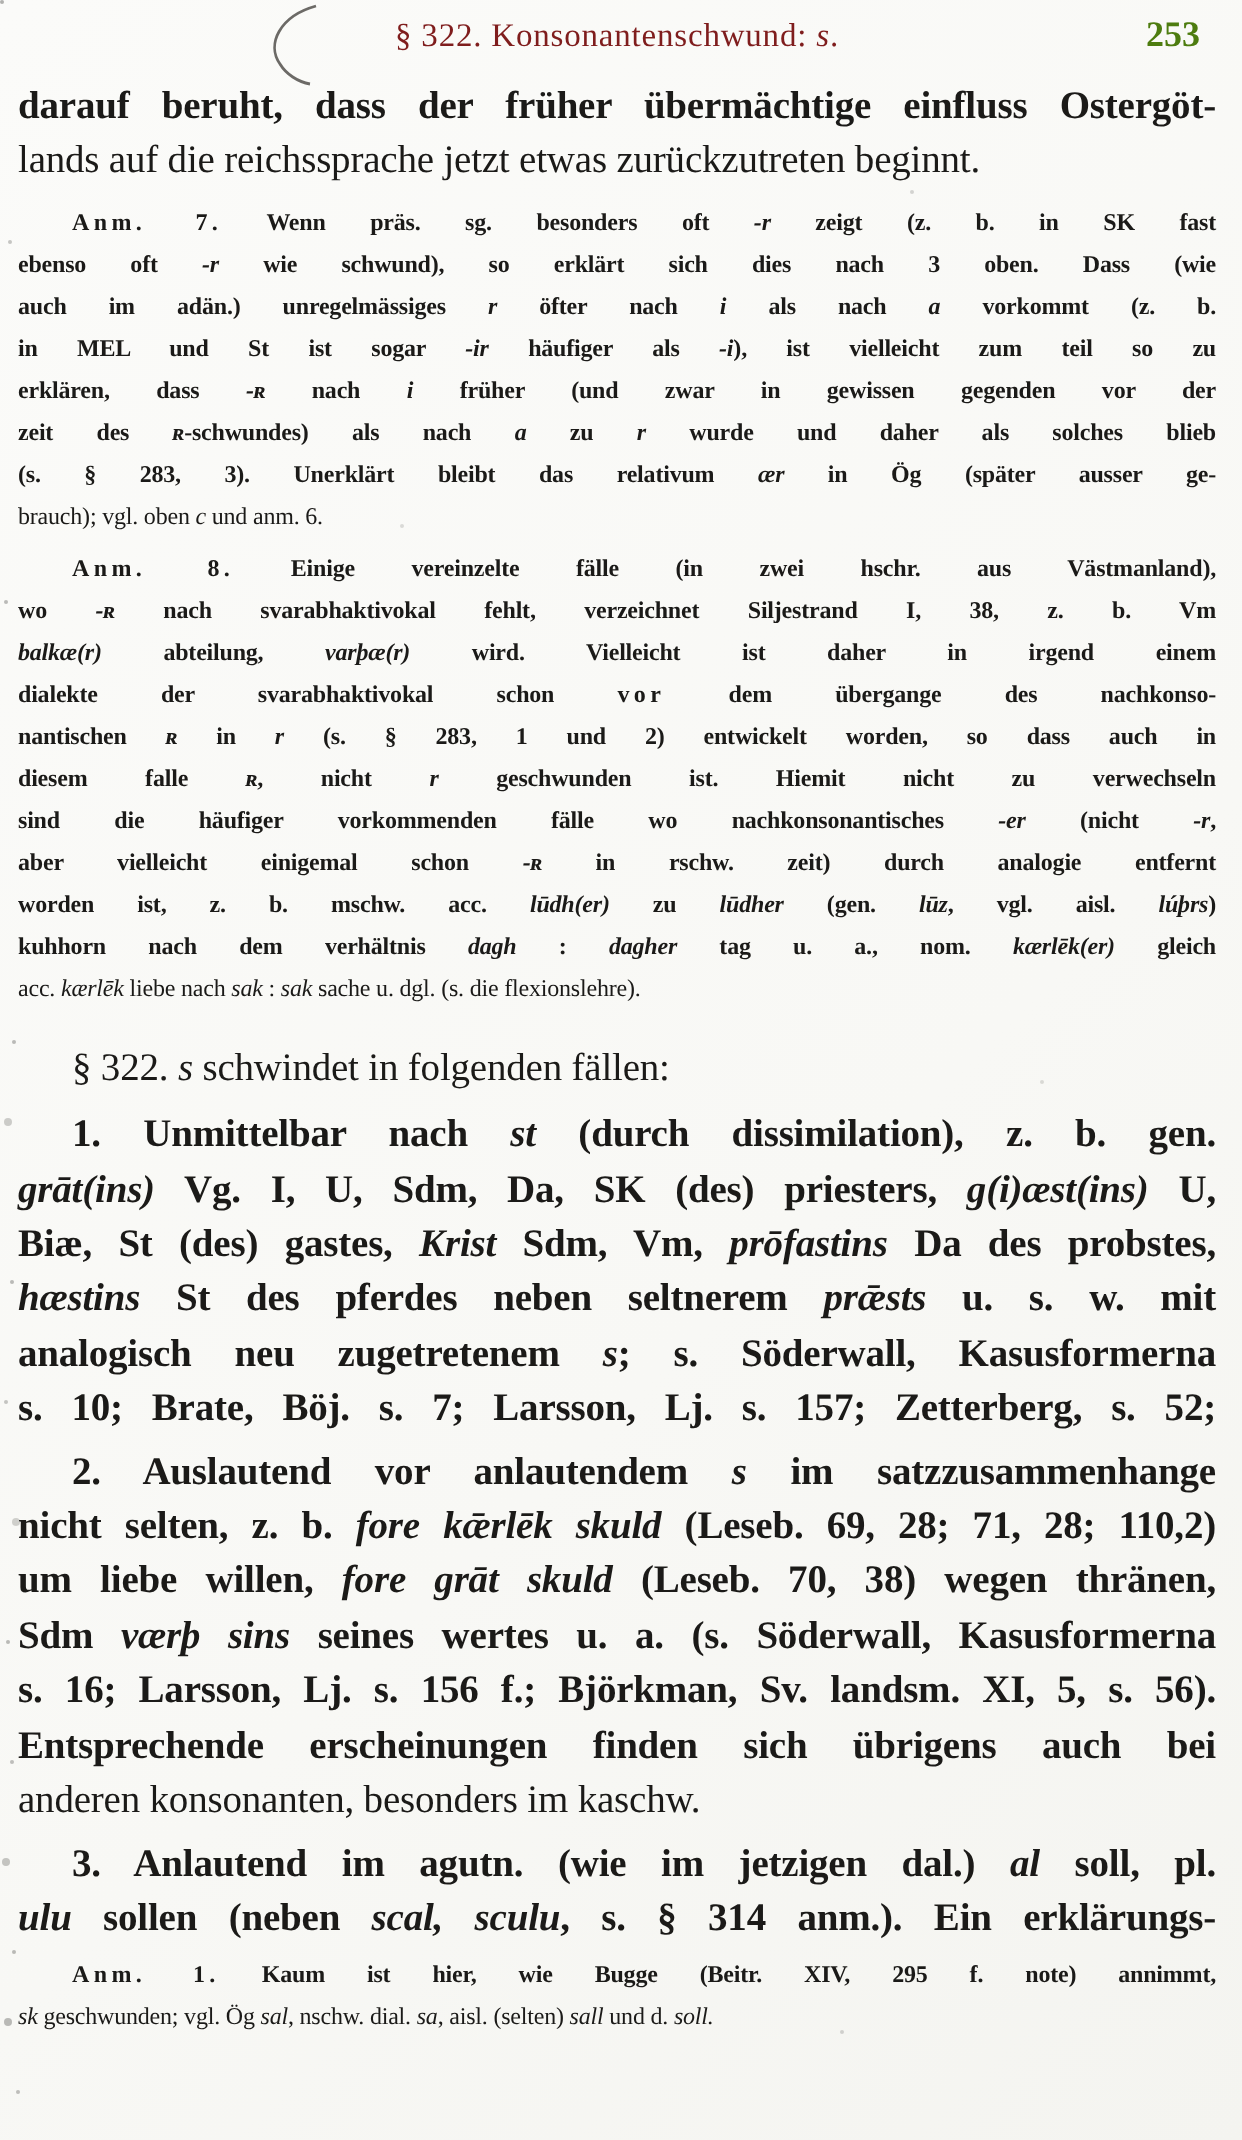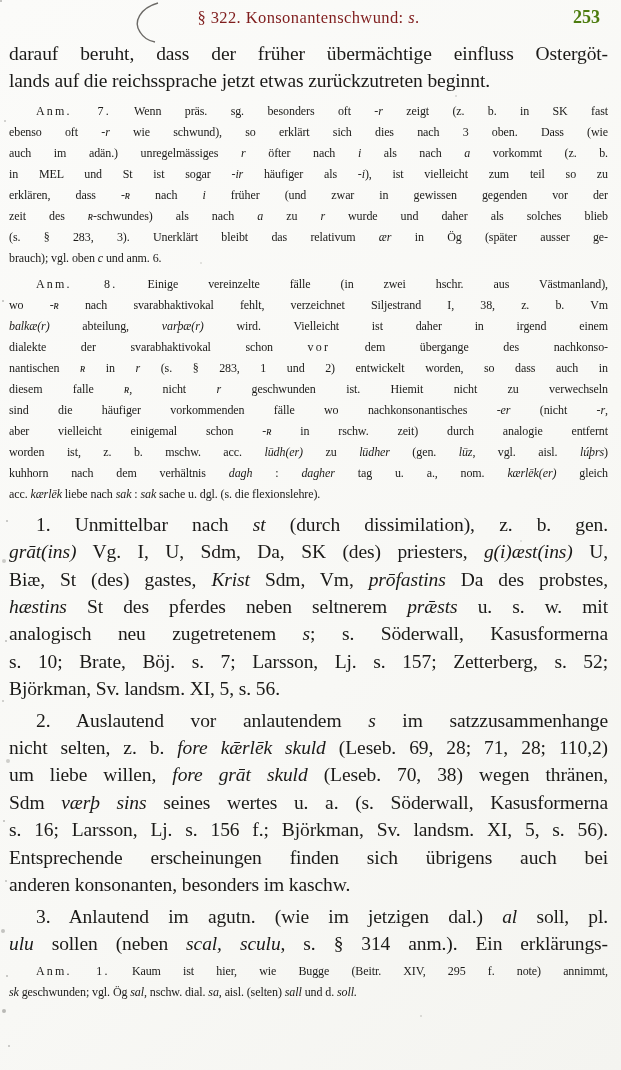--- a/index.html
+++ b/index.html
@@ -13,21 +13,21 @@
   .page{padding:5px 13px 0 9px;position:relative;}
   
   .pagehead{position:relative;height:24px;margin-top:3px;}
   .htitle{text-align:center;font-size:16.5px;letter-spacing:0.4px;color:#7f1d1d;}
   .pnum{position:absolute;right:8px;top:-1px;font-size:18px;font-weight:bold;color:#4d7c0f;}
   
   .para{margin:0;}
   .main{font-size:19.5px;line-height:27.4px;letter-spacing:-0.1px;}
   .small{font-size:12px;line-height:21px;letter-spacing:-0.1px;}
   .line{white-space:normal;}
-  .jl{text-align:justify;text-align-last:justify;}
+  .jl{text-align:justify;text-align-last:justify;font-weight:bold;}
   .ll{text-align:left;}
   .ind{text-indent:27px;}
   .run-i{font-style:italic;}
   .run-sp{letter-spacing:2.2px;}
   
   [data-name="para-continuation"]{margin-top:8px;}
   [data-name="note-7"]{margin-top:6px;}
   [data-name="note-8"]{margin-top:5px;}
   [data-name="section-322-heading"]{margin-top:16px;}
   [data-name="item-1"]{margin-top:6px;}
@@ -90,28 +90,30 @@
         <div class="line jl" data-name="text-line"><span class="run-i" data-name="italic-term">balkæ(r)</span><span data-name="text-run"> abteilung, </span><span class="run-i" data-name="italic-term">varþæ(r)</span><span data-name="text-run"> wird.  Vielleicht ist daher in irgend einem</span></div>
         <div class="line jl" data-name="text-line"><span data-name="text-run">dialekte der svarabhaktivokal schon </span><span class="run-sp" data-name="text-run">vor</span><span data-name="text-run"> dem übergange des nachkonso-</span></div>
         <div class="line jl" data-name="text-line"><span data-name="text-run">nantischen </span><span class="run-i" data-name="italic-term">ʀ</span><span data-name="text-run"> in </span><span class="run-i" data-name="italic-term">r</span><span data-name="text-run"> (s. § 283, 1 und 2) entwickelt worden, so dass auch in</span></div>
         <div class="line jl" data-name="text-line"><span data-name="text-run">diesem falle </span><span class="run-i" data-name="italic-term">ʀ</span><span data-name="text-run">, nicht </span><span class="run-i" data-name="italic-term">r</span><span data-name="text-run"> geschwunden ist.  Hiemit nicht zu verwechseln</span></div>
         <div class="line jl" data-name="text-line"><span data-name="text-run">sind die häufiger vorkommenden fälle wo nachkonsonantisches </span><span class="run-i" data-name="italic-term">-er</span><span data-name="text-run"> (nicht </span><span class="run-i" data-name="italic-term">-r</span><span data-name="text-run">,</span></div>
         <div class="line jl" data-name="text-line"><span data-name="text-run">aber vielleicht einigemal schon </span><span class="run-i" data-name="italic-term">-ʀ</span><span data-name="text-run"> in rschw. zeit) durch analogie entfernt</span></div>
         <div class="line jl" data-name="text-line"><span data-name="text-run">worden ist, z. b. mschw. acc. </span><span class="run-i" data-name="italic-term">lūdh(er)</span><span data-name="text-run"> zu </span><span class="run-i" data-name="italic-term">lūdher</span><span data-name="text-run"> (gen. </span><span class="run-i" data-name="italic-term">lūz</span><span data-name="text-run">, vgl. aisl. </span><span class="run-i" data-name="italic-term">lúþrs</span><span data-name="text-run">)</span></div>
         <div class="line jl" data-name="text-line"><span data-name="text-run">kuhhorn nach dem verhältnis </span><span class="run-i" data-name="italic-term">dagh</span><span data-name="text-run"> : </span><span class="run-i" data-name="italic-term">dagher</span><span data-name="text-run"> tag u. a., nom. </span><span class="run-i" data-name="italic-term">kærlēk(er)</span><span data-name="text-run"> gleich</span></div>
         <div class="line ll" data-name="text-line"><span data-name="text-run">acc. </span><span class="run-i" data-name="italic-term">kærlēk</span><span data-name="text-run"> liebe nach </span><span class="run-i" data-name="italic-term">sak</span><span data-name="text-run"> : </span><span class="run-i" data-name="italic-term">sak</span><span data-name="text-run"> sache u. dgl. (s. die flexionslehre).</span></div>
       </div>
+      <div class="para main" data-name="section-322-heading">
+        <div class="line ll ind" data-name="text-line"><span data-name="text-run">§ 322.  </span><span class="run-i" data-name="italic-term">s</span><span data-name="text-run"> schwindet in folgenden fällen:</span></div>
+      </div>
       <div class="para main" data-name="item-1">
         <div class="line jl ind" data-name="text-line"><span data-name="text-run">1.  Unmittelbar nach </span><span class="run-i" data-name="italic-term">st</span><span data-name="text-run"> (durch dissimilation), z. b. gen.</span></div>
         <div class="line jl" data-name="text-line"><span class="run-i" data-name="italic-term">grāt(ins)</span><span data-name="text-run"> Vg. I, U, Sdm, Da, SK (des) priesters, </span><span class="run-i" data-name="italic-term">g(i)æst(ins)</span><span data-name="text-run"> U,</span></div>
         <div class="line jl" data-name="text-line"><span data-name="text-run">Biæ, St (des) gastes, </span><span class="run-i" data-name="italic-term">Krist</span><span data-name="text-run"> Sdm, Vm, </span><span class="run-i" data-name="italic-term">prōfastins</span><span data-name="text-run"> Da des probstes,</span></div>
         <div class="line jl" data-name="text-line"><span class="run-i" data-name="italic-term">hæstins</span><span data-name="text-run"> St des pferdes neben seltnerem </span><span class="run-i" data-name="italic-term">prǣsts</span><span data-name="text-run"> u. s. w. mit</span></div>
         <div class="line jl" data-name="text-line"><span data-name="text-run">analogisch neu zugetretenem </span><span class="run-i" data-name="italic-term">s</span><span data-name="text-run">;  s. Söderwall, Kasusformerna</span></div>
         <div class="line jl" data-name="text-line"><span data-name="text-run">s. 10;  Brate, Böj. s. 7;  Larsson, Lj. s. 157;  Zetterberg, s. 52;</span></div>
-        <div class="line ll" data-name="text-line"><span data-name="text-run">Björkman, Sv. landsm. XI, 5, s. 56.</span></div>
       </div>
       <div class="para main" data-name="item-2">
         <div class="line jl ind" data-name="text-line"><span data-name="text-run">2.  Auslautend vor anlautendem </span><span class="run-i" data-name="italic-term">s</span><span data-name="text-run"> im satzzusammenhange</span></div>
         <div class="line jl" data-name="text-line"><span data-name="text-run">nicht selten, z. b. </span><span class="run-i" data-name="italic-term">fore kǣrlēk skuld</span><span data-name="text-run"> (Leseb. 69, 28; 71, 28; 110,2)</span></div>
         <div class="line jl" data-name="text-line"><span data-name="text-run">um liebe willen, </span><span class="run-i" data-name="italic-term">fore grāt skuld</span><span data-name="text-run"> (Leseb. 70, 38) wegen thränen,</span></div>
         <div class="line jl" data-name="text-line"><span data-name="text-run">Sdm </span><span class="run-i" data-name="italic-term">værþ sins</span><span data-name="text-run"> seines wertes u. a. (s. Söderwall, Kasusformerna</span></div>
         <div class="line jl" data-name="text-line"><span data-name="text-run">s. 16; Larsson, Lj. s. 156 f.; Björkman, Sv. landsm. XI, 5, s. 56).</span></div>
         <div class="line jl" data-name="text-line"><span data-name="text-run">Entsprechende erscheinungen finden sich übrigens auch bei</span></div>
         <div class="line ll" data-name="text-line"><span data-name="text-run">anderen konsonanten, besonders im kaschw.</span></div>
       </div>

